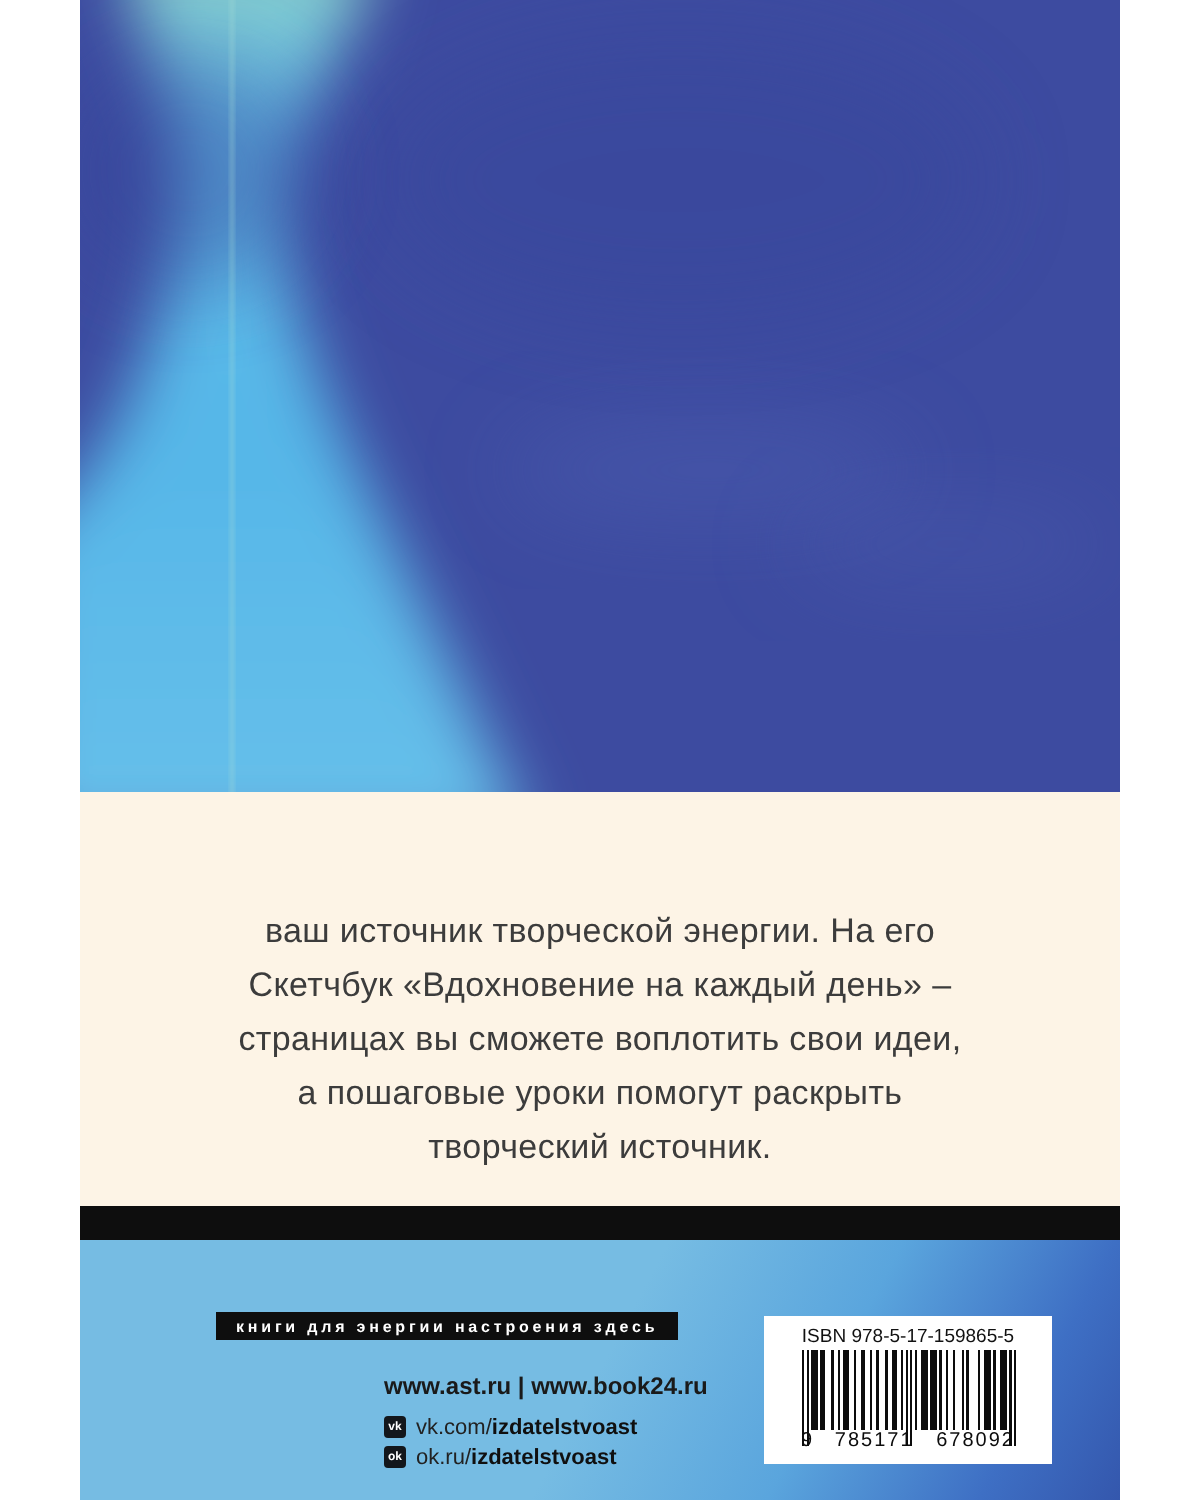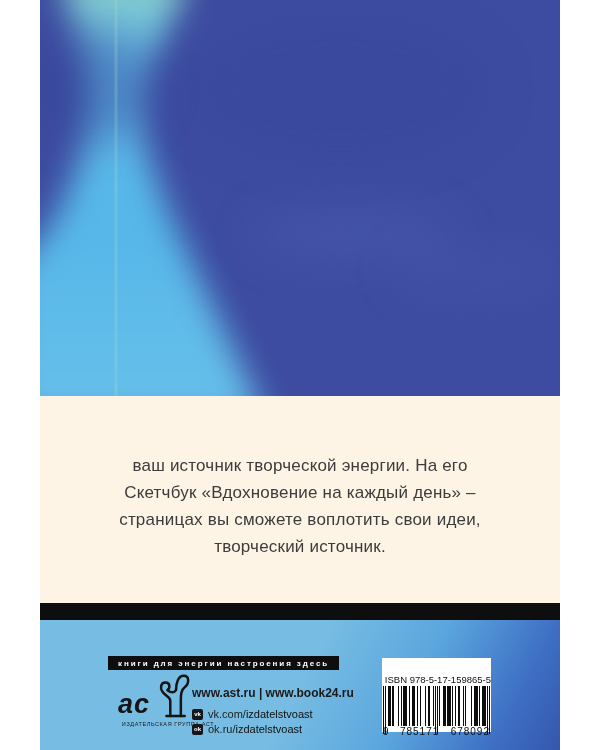--- a/index.html
+++ b/index.html
@@ -30,28 +30,28 @@
 
   .logo-block{position:absolute;left:72px;top:50px;width:112px;text-align:center;}
   .logo-row{position:relative;height:48px;}
   .logo-text{position:absolute;left:6px;bottom:-2px;font-size:27px;font-weight:bold;
              color:#151515;font-style:italic;letter-spacing:1px;}
   .logo-figure{position:absolute;left:44px;top:0;}
   .logo-caption{margin-top:3px;font-size:5.5px;letter-spacing:0.6px;color:#1a1a1a;white-space:nowrap;}
 
   .links{position:absolute;left:152px;top:66px;color:#1a1a1a;}
   .links .sites{font-size:12px;font-weight:bold;margin-bottom:8px;}
-  .link-line{display:flex;align-items:center;font-size:11px;margin-bottom:3px;color:#222;}
+  .link-line{display:flex;align-items:flex-start;font-size:11px;margin-bottom:3px;color:#222;}
   .sq-icon{display:inline-flex;align-items:center;justify-content:center;width:11px;height:11px;
            background:#13171c;color:#ffffff;border-radius:2px;font-size:6px;font-weight:bold;
            margin-right:5px;letter-spacing:0;}
-  .link-line b{font-weight:normal;color:#101010;}
+  .link-line b{font-weight:bold;color:#101010;}
 
-  .barcode-box{position:absolute;left:342px;top:38px;width:109px;height:74px;background:#ffffff;
-               padding-top:16px;text-align:right;}
+  .barcode-box{position:absolute;left:342px;top:38px;width:144px;height:74px;background:#ffffff;
+               padding-top:5px;text-align:center;}
   .isbn{font-size:9.5px;color:#111;letter-spacing:0px;line-height:12px;white-space:nowrap;}
   .bars{display:block;margin:0 auto;width:107px;height:48px;fill:#0c0c0c;}
   .bc-digits{display:flex;width:107px;margin:-8px auto 0 auto;justify-content:space-between;
              font-size:10px;color:#0c0c0c;line-height:11px;}
   .bc-digits .g{letter-spacing:1px;}
 </style>
 </head>
 <body>
 
 <div class="page">
@@ -83,40 +83,31 @@
       <ellipse cx="315" cy="235" rx="105" ry="27" fill="#4e5eb0" opacity="0.45" filter="url(#blurSoft)"></ellipse>
       <ellipse cx="435" cy="272" rx="82" ry="22" fill="#4e5eb0" opacity="0.35" filter="url(#blurSoft)"></ellipse>
     </svg>
   </div>
 
   <div class="cream">
     <p class="blurb">
       <span>ваш источник творческой энергии. На его</span>
       <span>Скетчбук «Вдохновение на каждый день» –</span>
       <span>страницах вы сможете воплотить свои идеи,</span>
+      <span>а пошаговые уроки помогут раскрыть</span>
       <span>творческий источник.</span>
     </p>
   </div>
 
   <div class="blackbar"></div>
 
   <div class="bottom">
 
     <div class="tagline-pill">книги для энергии настроения здесь</div>
 
-    <div class="logo-block">
-      <div class="logo-row">
-        <span class="logo-text">ас</span>
-        <svg class="logo-figure" width="42" height="48" viewBox="0 0 40 50">
-          <path d="M13,48 L13,32 C13,28 8,27 5,23 C2,19 3,13 8,13 C13,13 13,19 10,21 C14,24 17,24 19,21 C19,14 21,6 27,6 C33,6 33,14 28,18 C24,21 24,26 24,32 L24,48" fill="none" stroke="#151515" stroke-width="2.6" stroke-linecap="round" stroke-linejoin="round"></path>
-          <path d="M9,48 L28,48" fill="none" stroke="#151515" stroke-width="2.6" stroke-linecap="round"></path>
-        </svg>
-      </div>
-      <div class="logo-caption">ИЗДАТЕЛЬСКАЯ ГРУППА АСТ</div>
-    </div>
 
     <div class="links">
       <div class="sites">www.ast.ru | www.book24.ru</div>
       <div class="link-line">
         <span class="sq-icon">vk</span>
         <span>vk.com/</span>
           <b>izdatelstvoast</b>
       </div>
       <div class="link-line">
         <span class="sq-icon">ok</span>

